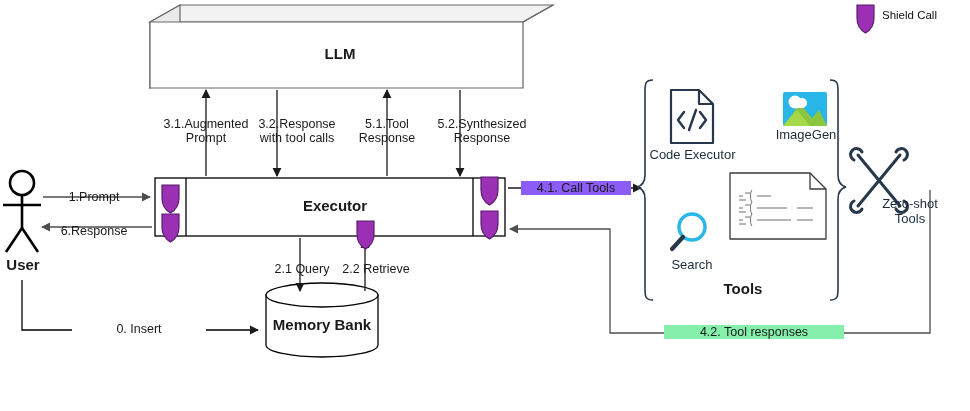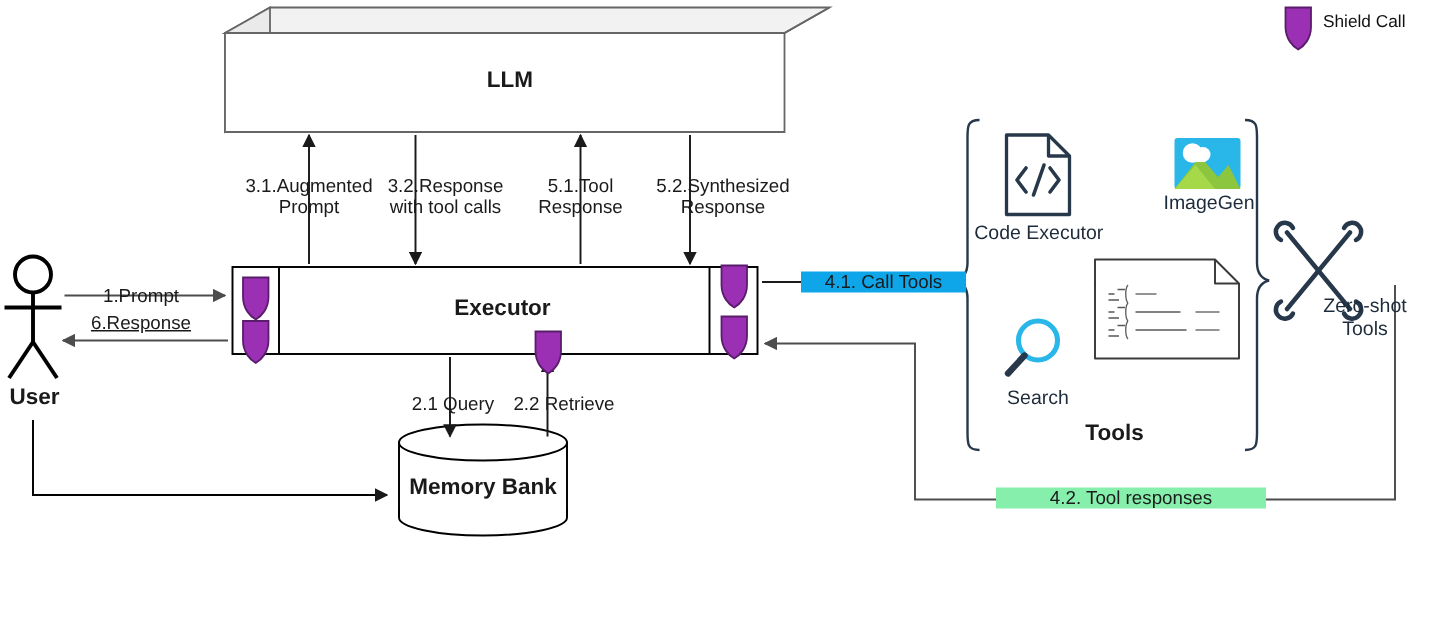--- a/index.html
+++ b/index.html
@@ -162,35 +162,36 @@
 
   <div class="lbl big" style="left:290px;top:199px;width:90px;">Executor</div>
 
   <div class="lbl big" style="left:0px;top:258px;width:46px;">User</div>
 
   <div class="lbl big" style="left:272px;top:318px;width:100px;">Memory Bank</div>
 
   <div class="lbl big" style="left:703px;top:282px;width:80px;">Tools</div>
 
   <div class="lbl" style="left:42px;top:190px;width:104px;">1.Prompt</div>
-  <div class="lbl" style="left:42px;top:208px;width:104px;text-decoration:underline;">6.Response</div>
+  <div class="lbl" style="left:42px;top:224px;width:104px;">6.Response</div>
+  <div class="lbl" style="left:72px;top:322px;width:134px;background:#fff;">0. Insert</div>
 
   <div class="lbl" style="left:262px;top:262px;width:80px;">2.1 Query</div>
   <div class="lbl" style="left:330px;top:262px;width:92px;">2.2 Retrieve</div>
 
   <div class="lbl" style="left:141px;top:117px;width:130px;">3.1.Augmented
 Prompt</div>
   <div class="lbl" style="left:232px;top:117px;width:130px;">3.2.Response
 with tool calls</div>
   <div class="lbl" style="left:337px;top:117px;width:100px;">5.1.Tool
 Response</div>
   <div class="lbl" style="left:418px;top:117px;width:128px;">5.2.Synthesized
 Response</div>
 
-  <div class="lbl" style="left:534px;top:181px;width:110px;background:#0ea5e9;">4.1. Call Tools</div>
+  <div class="lbl" style="left:521px;top:181px;width:110px;background:#8b5cf6;">4.1. Call Tools</div>
   <div class="lbl" style="left:664px;top:325px;width:180px;background:#86efac;">4.2. Tool responses</div>
 
   <div class="tool-lbl" style="left:645px;top:147px;width:95px;">Code Executor</div>
   <div class="tool-lbl" style="left:765px;top:127px;width:82px;">ImageGen</div>
   <div class="tool-lbl" style="left:838px;top:196px;width:84px;margin-left:30px;">Zero-shot
 Tools</div>
   <div class="tool-lbl" style="left:660px;top:257px;width:64px;">Search</div>
 
   <div class="legend-txt" style="left:882px;top:9px;">Shield Call</div>
 

